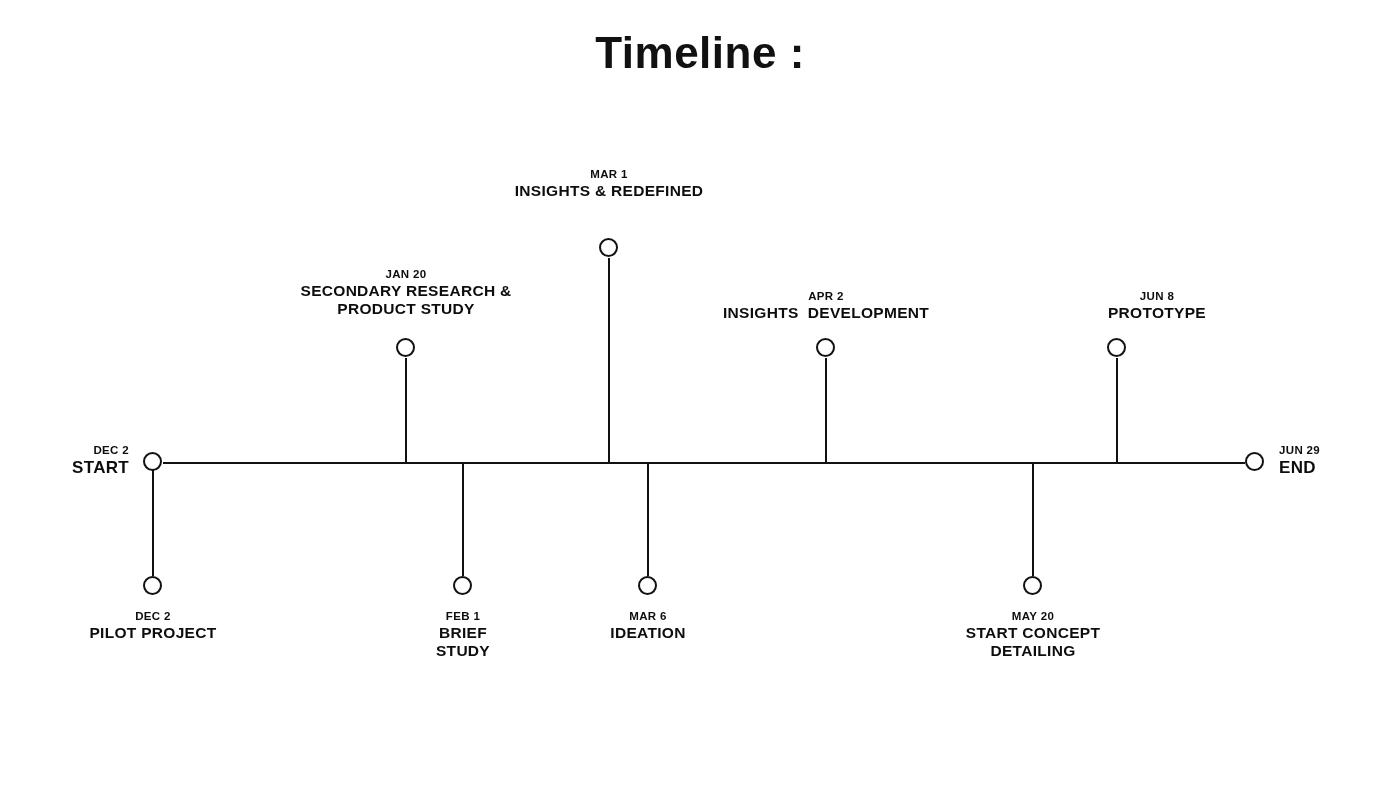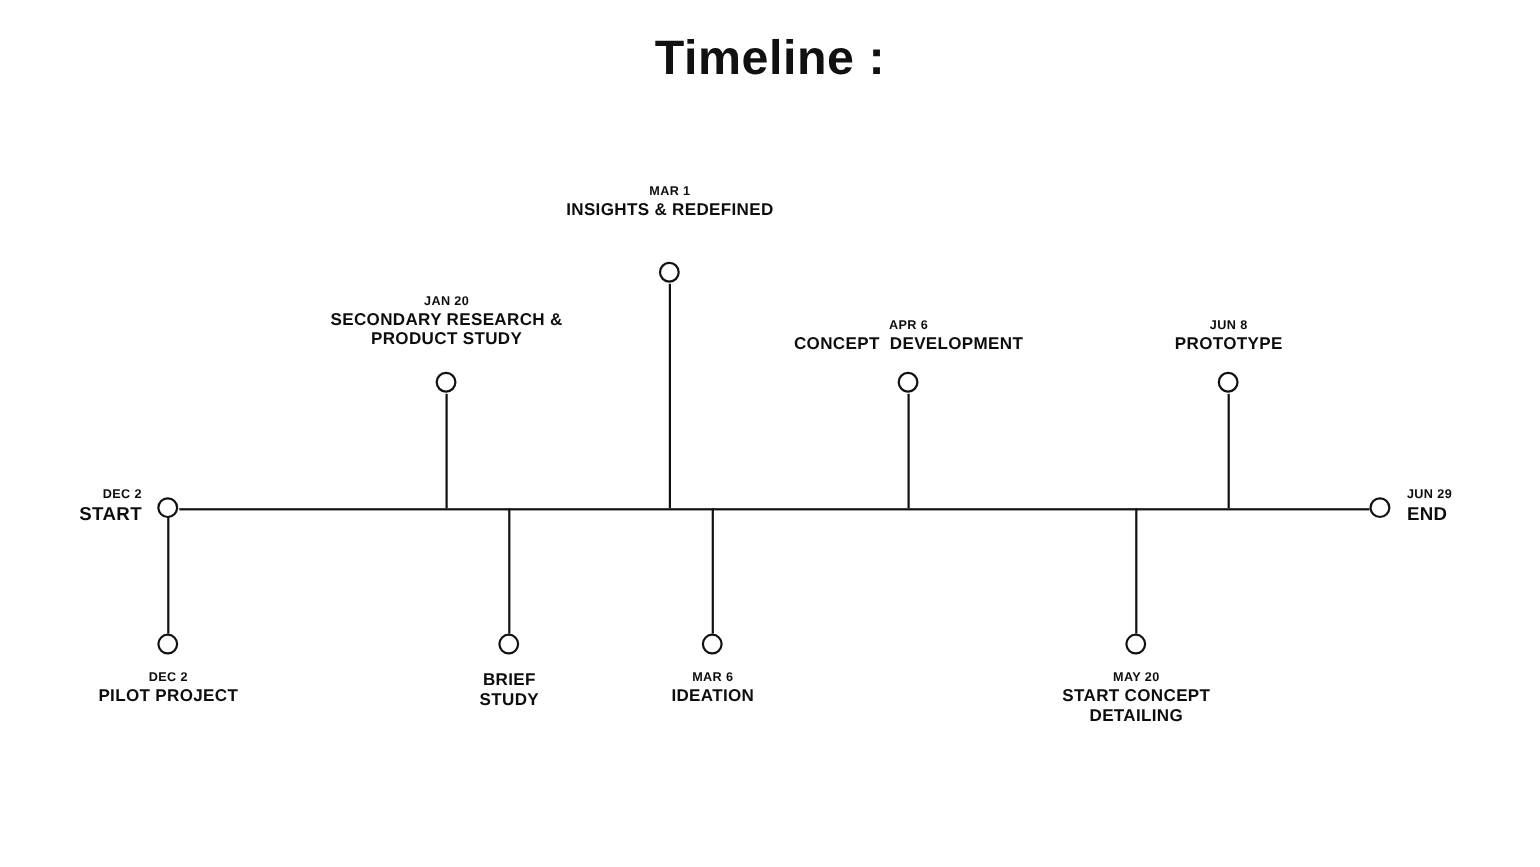--- a/index.html
+++ b/index.html
@@ -99,30 +99,30 @@
 
   <div id="nodes-layer">
       <div class="stem" style="left: 404.75px; top: 358px; height: 104px;"></div>
       <div class="node-circle" style="left: 396px; top: 338px;"></div>
       <div class="label-block center" style="left: 196px; width: 420px; top: 268px;"><div class="lbl-date">JAN 20</div><div class="lbl-title"><span class="lbl-line">SECONDARY RESEARCH &amp;</span><span class="lbl-line">PRODUCT STUDY</span></div></div>
       <div class="stem" style="left: 607.75px; top: 258px; height: 204px;"></div>
       <div class="node-circle" style="left: 599px; top: 238px;"></div>
       <div class="label-block center" style="left: 399px; width: 420px; top: 168px;"><div class="lbl-date">MAR 1</div><div class="lbl-title"><span class="lbl-line">INSIGHTS &amp; REDEFINED</span></div></div>
       <div class="stem" style="left: 824.75px; top: 358px; height: 104px;"></div>
       <div class="node-circle" style="left: 816px; top: 338px;"></div>
-      <div class="label-block center" style="left: 616px; width: 420px; top: 290px;"><div class="lbl-date">APR 6</div><div class="lbl-title"><span class="lbl-line">CONCEPT  DEVELOPMENT</span></div></div>
+      <div class="label-block center" style="left: 616px; width: 420px; top: 290px;"><div class="lbl-date">APR 2</div><div class="lbl-title"><span class="lbl-line">INSIGHTS  DEVELOPMENT</span></div></div>
       <div class="stem" style="left: 1115.75px; top: 358px; height: 104px;"></div>
       <div class="node-circle" style="left: 1107px; top: 338px;"></div>
-      <div class="label-block center" style="left: 907px; width: 420px; top: 290px;"><div class="lbl-date">JUN 8</div><div class="lbl-title"><span class="lbl-line">PROTOTYPE</span></div></div>
+      <div class="label-block center" style="left: 947px; width: 420px; top: 290px;"><div class="lbl-date">JUN 8</div><div class="lbl-title"><span class="lbl-line">PROTOTYPE</span></div></div>
       <div class="stem" style="left: 151.75px; top: 462px; height: 114px;"></div>
       <div class="node-circle" style="left: 143px; top: 576px;"></div>
       <div class="label-block center" style="left: -57px; width: 420px; top: 610px;"><div class="lbl-date">DEC 2</div><div class="lbl-title"><span class="lbl-line">PILOT PROJECT</span></div></div>
       <div class="stem" style="left: 461.75px; top: 462px; height: 114px;"></div>
       <div class="node-circle" style="left: 453px; top: 576px;"></div>
-      <div class="label-block center" style="left: 253px; width: 420px; top: 610px;"><div class="lbl-title"><span class="lbl-line">BRIEF</span><span class="lbl-line">STUDY</span></div></div>
+      <div class="label-block center" style="left: 253px; width: 420px; top: 610px;"><div class="lbl-date">FEB 1</div><div class="lbl-title"><span class="lbl-line">BRIEF</span><span class="lbl-line">STUDY</span></div></div>
       <div class="stem" style="left: 646.75px; top: 462px; height: 114px;"></div>
       <div class="node-circle" style="left: 638px; top: 576px;"></div>
       <div class="label-block center" style="left: 438px; width: 420px; top: 610px;"><div class="lbl-date">MAR 6</div><div class="lbl-title"><span class="lbl-line">IDEATION</span></div></div>
       <div class="stem" style="left: 1031.75px; top: 462px; height: 114px;"></div>
       <div class="node-circle" style="left: 1023px; top: 576px;"></div>
       <div class="label-block center" style="left: 823px; width: 420px; top: 610px;"><div class="lbl-date">MAY 20</div><div class="lbl-title"><span class="lbl-line">START CONCEPT</span><span class="lbl-line">DETAILING</span></div></div>
       <div class="node-circle" style="left: 143px; top: 452px;"></div>
       <div class="label-block left-align" style="left: -291px; width: 420px; top: 444px;"><div class="lbl-date">DEC 2</div><div class="lbl-title endpoint"><span class="lbl-line">START</span></div></div>
       <div class="node-circle" style="left: 1245px; top: 452px;"></div>
       <div class="label-block right-align" style="left: 1279px; width: 420px; top: 444px;"><div class="lbl-date">JUN 29</div><div class="lbl-title endpoint"><span class="lbl-line">END</span></div></div>

